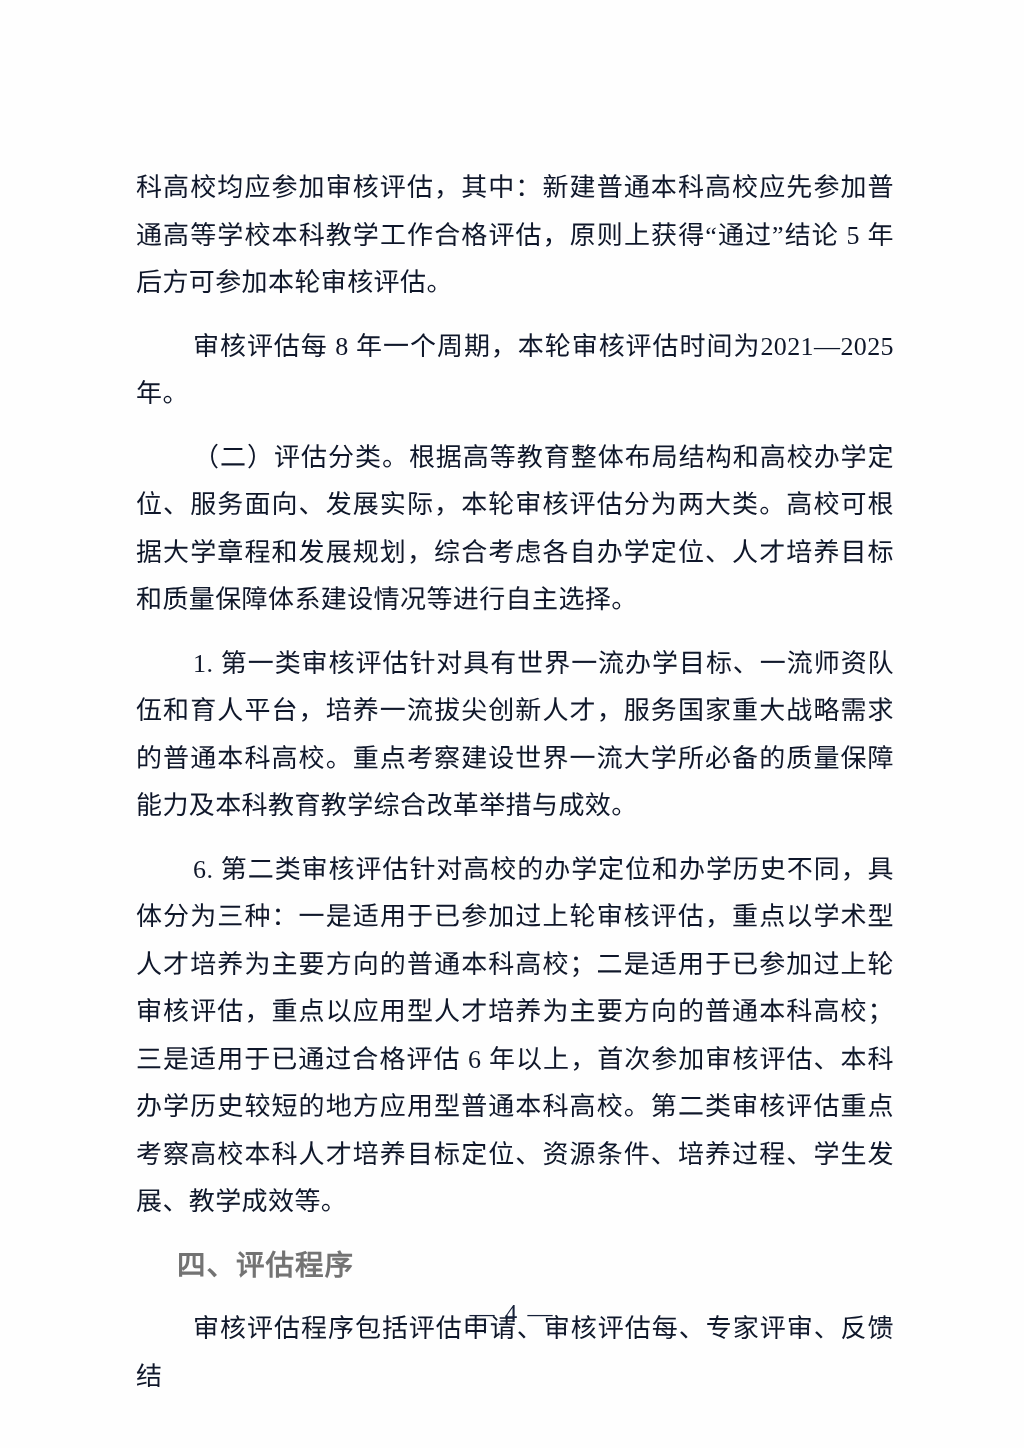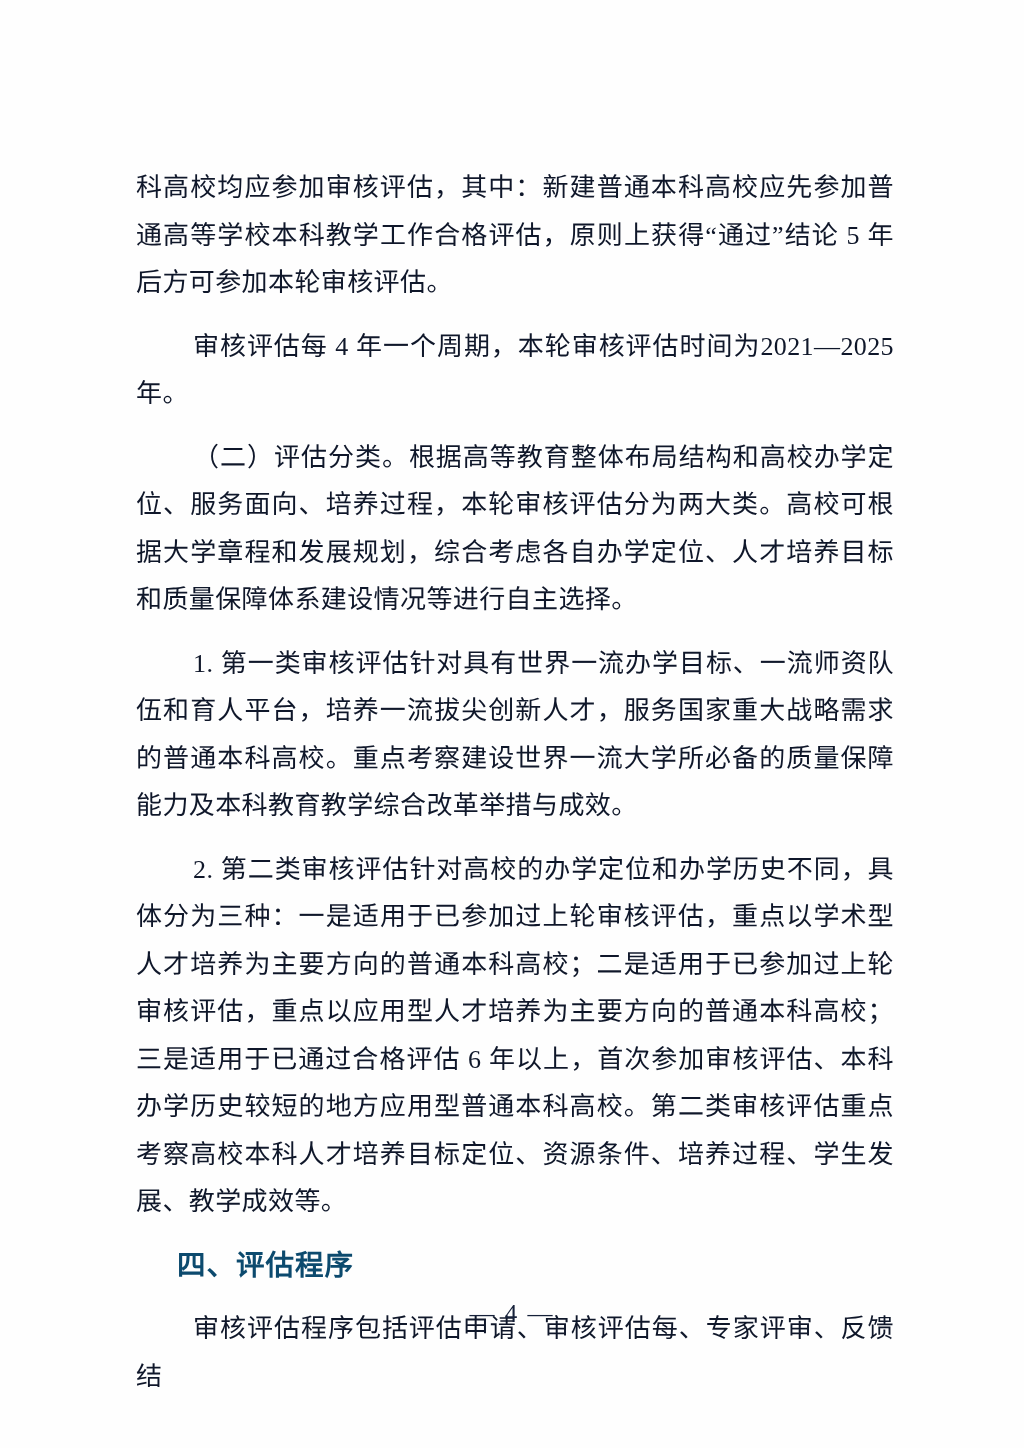--- a/index.html
+++ b/index.html
@@ -43,21 +43,21 @@
   }
   .bold {
     font-weight: normal;
   }
   .heading {
     font-size: 28.5px;
     line-height: 47.5px;
     font-weight: bold;
     text-indent: 57px;
     margin: 0;
-    color: #0c4a6e;
+    color: #737373;
     letter-spacing: 1px;
   }
   .footer {
     position: absolute;
     left: 0;
     top: 1300px;
     width: 1024px;
     text-align: center;
     font-size: 25px;
     color: #16213a;
@@ -65,27 +65,27 @@
   }
 </style>
 </head>
 <body>
 
 <div class="page">
   <div class="content">
 
     <p class="para">科高校均应参加审核评估，其中：新建普通本科高校应先参加普通高等学校本科教学工作合格评估，原则上获得“通过”结论 5 年后方可参加本轮审核评估。</p>
 
-    <p class="para indent">审核评估每 4 年一个周期，本轮审核评估时间为2021—2025年。</p>
+    <p class="para indent">审核评估每 8 年一个周期，本轮审核评估时间为2021—2025年。</p>
 
-    <p class="para indent"><span class="bold">（二）评估分类。</span><span>根据高等教育整体布局结构和高校办学定位、服务面向、培养过程，本轮审核评估分为两大类。高校可根据大学章程和发展规划，综合考虑各自办学定位、人才培养目标和质量保障体系建设情况等进行自主选择。</span></p>
+    <p class="para indent"><span class="bold">（二）评估分类。</span><span>根据高等教育整体布局结构和高校办学定位、服务面向、发展实际，本轮审核评估分为两大类。高校可根据大学章程和发展规划，综合考虑各自办学定位、人才培养目标和质量保障体系建设情况等进行自主选择。</span></p>
 
     <p class="para indent">1. 第一类审核评估针对具有世界一流办学目标、一流师资队伍和育人平台，培养一流拔尖创新人才，服务国家重大战略需求的普通本科高校。重点考察建设世界一流大学所必备的质量保障能力及本科教育教学综合改革举措与成效。</p>
 
-    <p class="para indent"><span>2. 第二类审核评估针对高校的办学定位和办学历史不同，具体分为三种：</span><span class="bold">一是</span><span>适用于已参加过上轮审核评估，重点以学术型人才培养为主要方向的普通本科高校；</span><span class="bold">二是</span><span>适用于已参加过上轮审核评估，重点以应用型人才培养为主要方向的普通本科高校；</span><span class="bold">三是</span><span>适用于已通过合格评估 6 年以上，首次参加审核评估、本科办学历史较短的地方应用型普通本科高校。第二类审核评估重点考察高校本科人才培养目标定位、资源条件、培养过程、学生发展、教学成效等。</span></p>
+    <p class="para indent"><span>6. 第二类审核评估针对高校的办学定位和办学历史不同，具体分为三种：</span><span class="bold">一是</span><span>适用于已参加过上轮审核评估，重点以学术型人才培养为主要方向的普通本科高校；</span><span class="bold">二是</span><span>适用于已参加过上轮审核评估，重点以应用型人才培养为主要方向的普通本科高校；</span><span class="bold">三是</span><span>适用于已通过合格评估 6 年以上，首次参加审核评估、本科办学历史较短的地方应用型普通本科高校。第二类审核评估重点考察高校本科人才培养目标定位、资源条件、培养过程、学生发展、教学成效等。</span></p>
 
     <p class="heading">四、评估程序</p>
 
     <p class="para indent">审核评估程序包括评估申请、审核评估每、专家评审、反馈结</p>
 
   </div>
 
   <div class="footer">— 4 —</div>
 </div>
 

